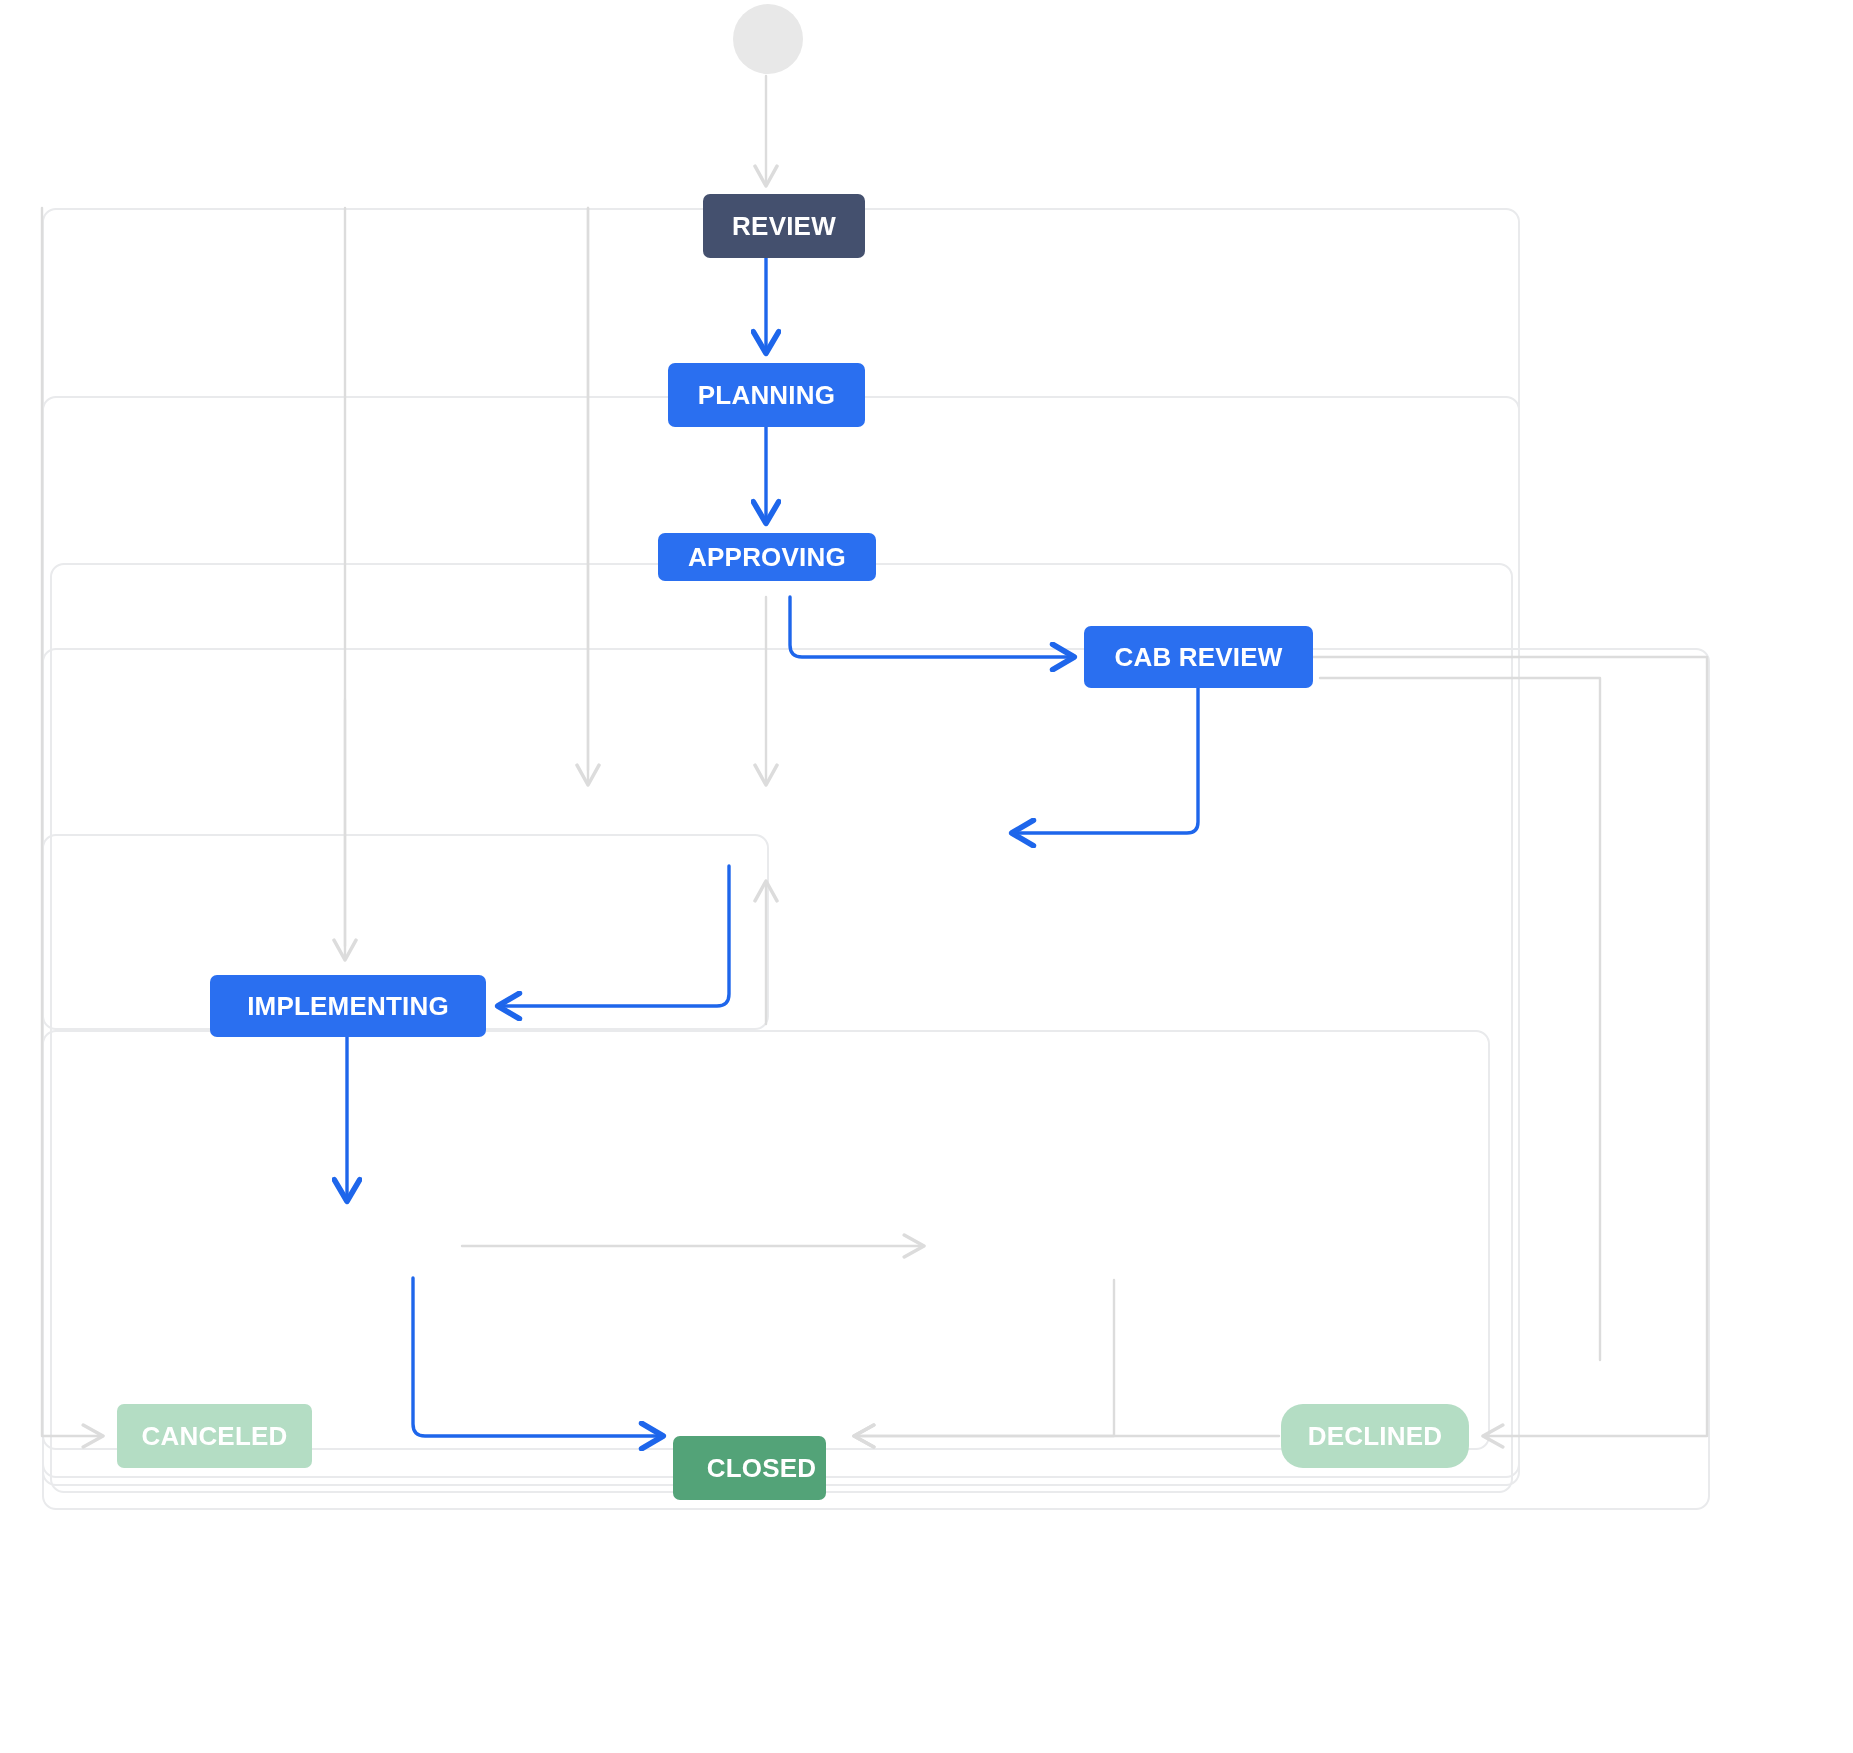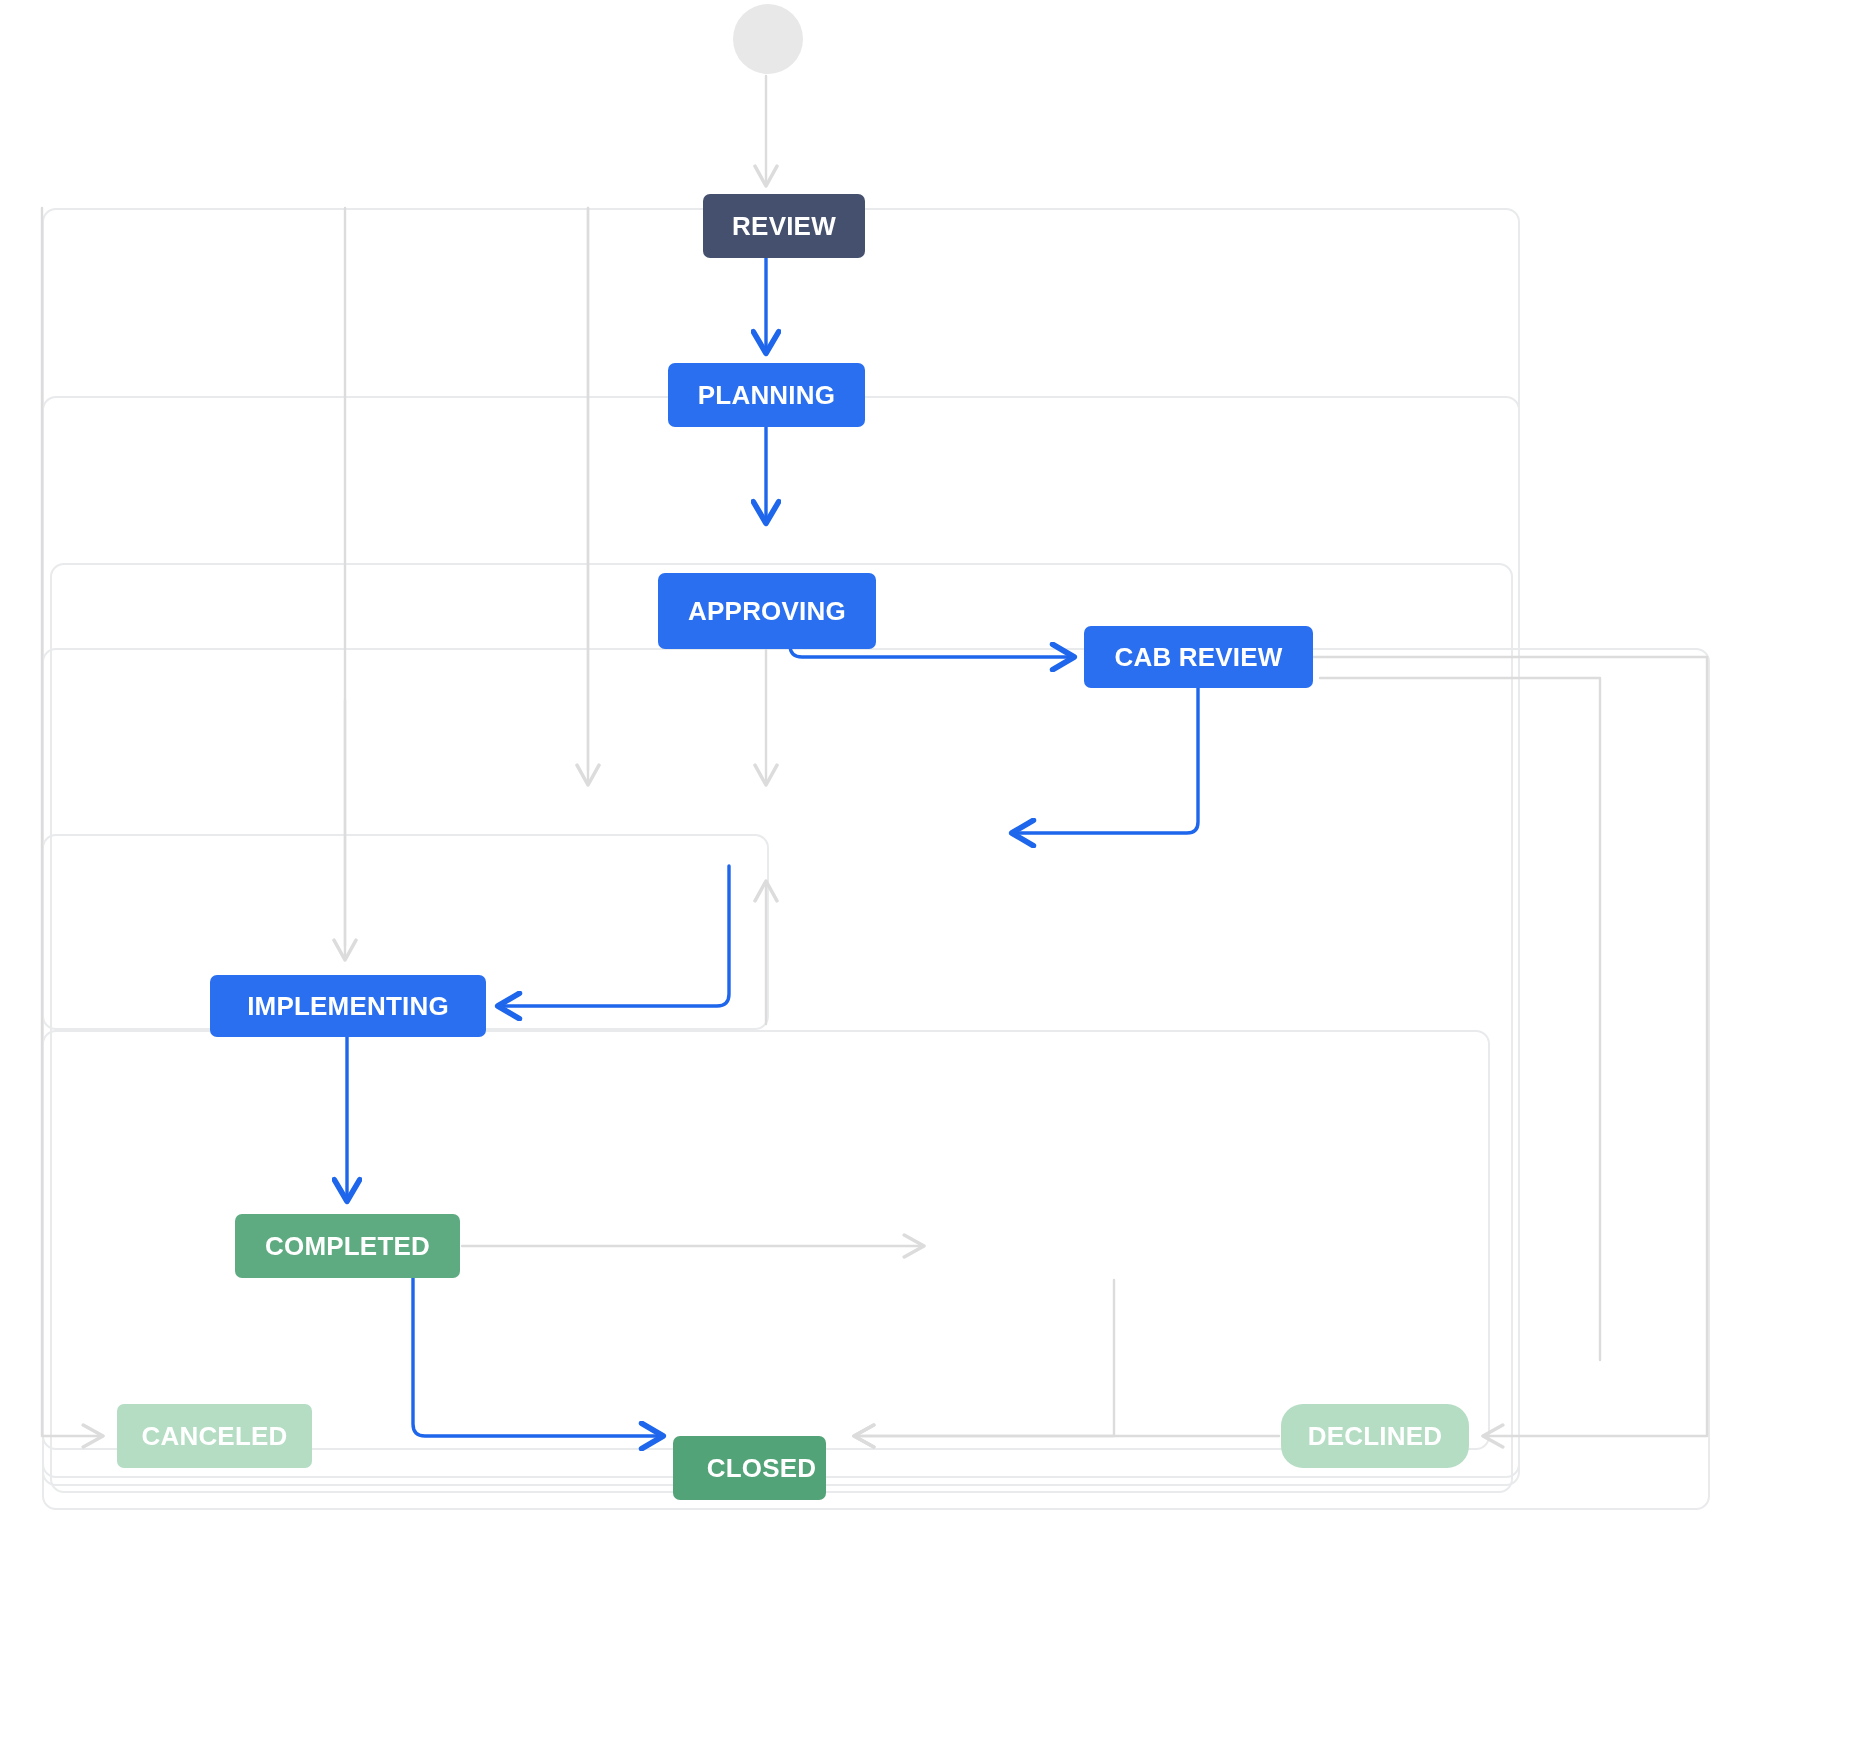--- a/index.html
+++ b/index.html
@@ -128,36 +128,33 @@
   <div class="start-dot" style="left:733px; top:4px; width:70px; height:70px;"></div>
 
   <div class="node" style="left:685px; top:194px; width:162px; height:64px; background:#44506e; font-size:26px;margin-left:18px;">
     <span class="node-label">REVIEW</span>
   </div>
 
   <div class="node" style="left:668px; top:363px; width:197px; height:64px; background:#2a6ff0; font-size:26px;">
     <span class="node-label">PLANNING</span>
   </div>
 
-  <div class="node" style="left:658px; top:533px; width:218px; height:76px; background:#2a6ff0; font-size:26px;margin-top:40px;">
+  <div class="node" style="left:658px; top:533px; width:218px; height:48px; background:#2a6ff0; font-size:26px;">
     <span class="node-label">APPROVING</span>
   </div>
 
   <div class="node" style="left:1084px; top:626px; width:229px; height:62px; background:#2a6ff0; font-size:26px;">
     <span class="node-label">CAB REVIEW</span>
   </div>
 
 
   <div class="node" style="left:210px; top:975px; width:276px; height:62px; background:#2a6ff0; font-size:26px;">
     <span class="node-label">IMPLEMENTING</span>
   </div>
 
-  <div class="node" style="left:235px; top:1214px; width:225px; height:64px; background:#5eab81; font-size:26px;">
-    <span class="node-label">COMPLETED</span>
-  </div>
 
 
   <div class="node" style="left:117px; top:1404px; width:195px; height:64px; background:#b4ddc4; font-size:26px;">
     <span class="node-label">CANCELED</span>
   </div>
 
   <div class="node" style="left:673px; top:1436px; width:153px; height:64px; background:#53a378; font-size:26px;padding-left:24px;">
     <span class="node-label">CLOSED</span>
   </div>
 

